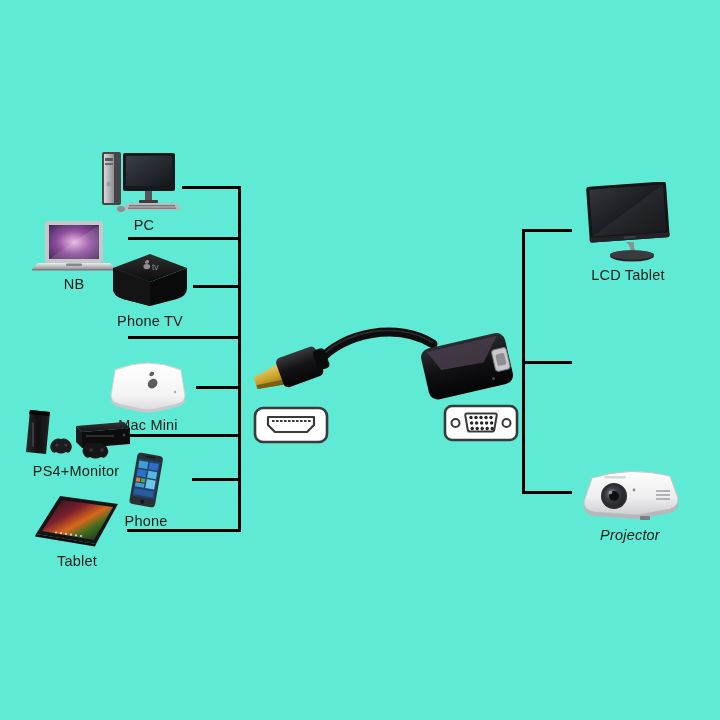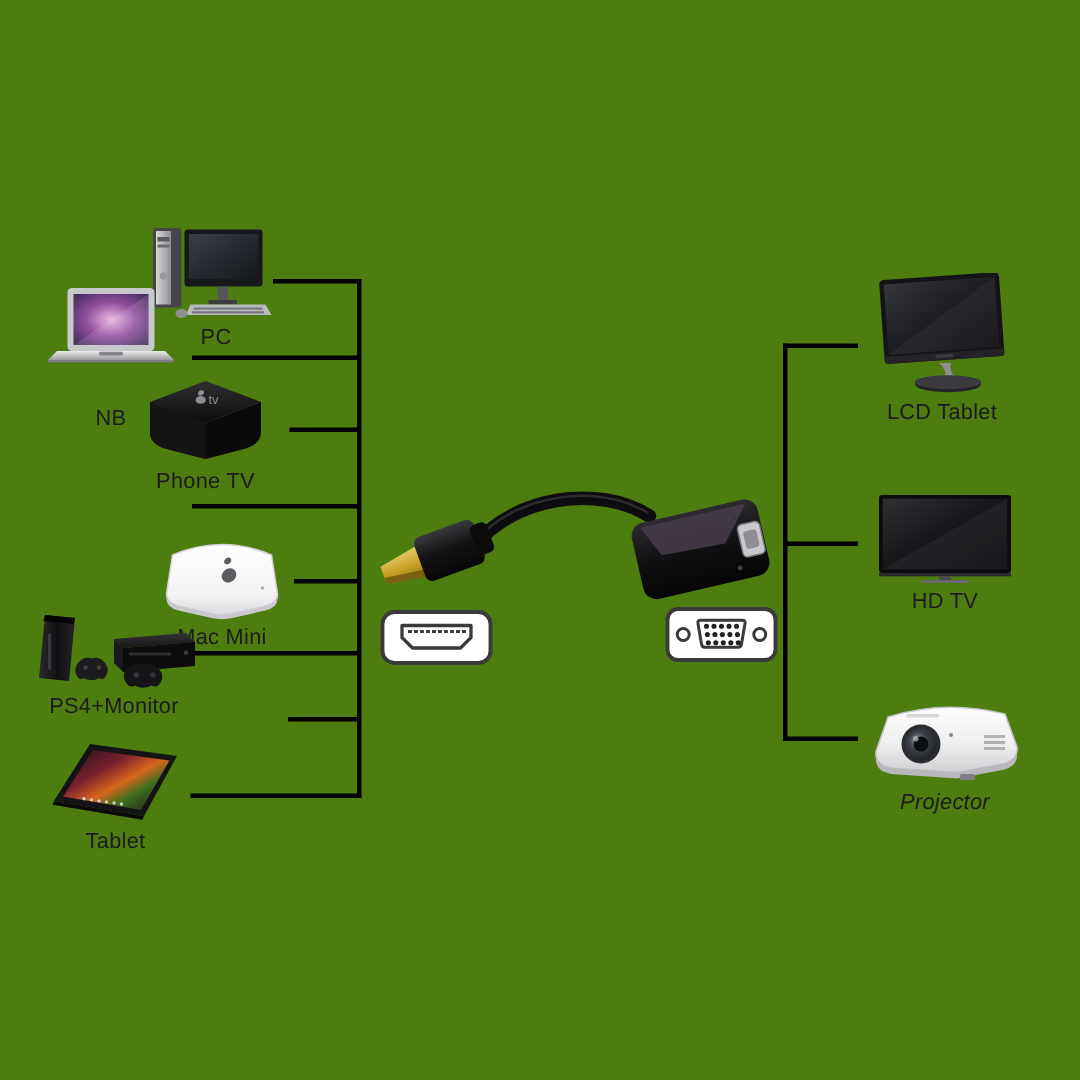--- a/index.html
+++ b/index.html
@@ -1,17 +1,17 @@
 <!DOCTYPE html>
 <html><head>
 <meta charset="utf-8">
 <style>
   html,body{margin:0;padding:0;background:#fff;}
   .canvas{
-    position:relative;width:720px;height:720px;background:#4d7c0f;
+    position:relative;width:720px;height:720px;background:#5eead4;
     font-family:"Liberation Sans","DejaVu Sans",sans-serif;overflow:hidden;
   }
   .line{position:absolute;background:#000;}
   .hline{height:3px;}
   .vline{width:3px;}
   .device{position:absolute;display:flex;flex-direction:column;align-items:center;}
   .device svg{display:block;}
   .dev-label{
     margin-top:3px;font-size:14.5px;color:#1c1c1c;letter-spacing:.2px;
     white-space:nowrap;text-align:center;
@@ -62,21 +62,21 @@
       <polygon points="28,53 78,53 82,60 25,60" fill="#b9babe"></polygon>
       <g fill="#77787c">
         <rect x="30" y="55" width="46" height="1.4"></rect>
         <rect x="29" y="57.5" width="48" height="1.4"></rect>
       </g>
       <ellipse cx="22" cy="59" rx="4" ry="3" fill="#8e8f93"></ellipse>
     </svg>
     <div class="dev-label">PC</div>
   </div>
 
-  <div class="device" style="left:30px;top:190px;width:88px;gap:24px;">
+  <div class="device" style="left:30px;top:219px;width:88px;">
     <svg width="88" height="54" viewBox="0 0 88 54">
       <defs>
         <radialGradient id="nbscr" cx="0.5" cy="0.5" r="0.75">
           <stop offset="0" stop-color="#e9b8e0"></stop>
             <stop offset="0.45" stop-color="#8f4f9f"></stop>
             <stop offset="1" stop-color="#33234a"></stop>
         </radialGradient>
         <linearGradient id="nbbase" x1="0" y1="0" x2="0" y2="1">
           <stop offset="0" stop-color="#ececec"></stop>
             <stop offset="1" stop-color="#9a9a9e"></stop>
@@ -85,21 +85,21 @@
       <rect x="15" y="2" width="58" height="42" rx="3" fill="#c7c8ca"></rect>
       <rect x="19" y="6" width="50" height="34" fill="url(#nbscr)"></rect>
       <path d="M19 40 L69 6 L69 40 Z" fill="#ffffff" opacity="0.12"></path>
       <polygon points="8,44 80,44 86,50 2,50" fill="url(#nbbase)"></polygon>
       <rect x="36" y="44.5" width="16" height="2.5" rx="1" fill="#84858a"></rect>
       <rect x="2" y="50" width="84" height="1.6" fill="#7e7f84"></rect>
     </svg>
     <div class="dev-label">NB</div>
   </div>
 
-  <div class="device" style="left:95px;top:252px;width:84px;">
+  <div class="device" style="left:108px;top:252px;width:84px;">
     <svg width="82" height="58" viewBox="0 0 82 58">
       <defs>
         <linearGradient id="atvtop" x1="0" y1="0" x2="0" y2="1">
           <stop offset="0" stop-color="#2f2f31"></stop>
             <stop offset="1" stop-color="#0c0c0d"></stop>
         </linearGradient>
       </defs>
       <polygon points="41,2 78,16 41,30 4,16" fill="url(#atvtop)"></polygon>
       <path d="M4 16 L4 36 Q4 44 14 47 L41 54 L68 47 Q78 44 78 36 L78 16 L41 30 Z" fill="#0a0a0b"></path>
       <path d="M4 16 L4 36 Q4 44 14 47 L41 54 L41 30 Z" fill="#141415"></path>
@@ -161,20 +161,42 @@
       <rect x="66" y="27" width="28" height="2" fill="#2e2e32"></rect>
       <circle cx="104" cy="27" r="1.5" fill="#3e3e42"></circle>
 
       <path d="M64 38 q5 -5 11 -3 q6 -2 11 3 q4 5 1 9 q-2 4 -6 2 q-6 3 -11 0 q-4 2 -6 -2 q-3 -4 0 -9z" fill="#151517"></path>
       <circle cx="71" cy="42" r="1.8" fill="#333337"></circle>
         <circle cx="82" cy="42" r="1.8" fill="#333337"></circle>
     </svg>
     <div class="dev-label">PS4+Monitor</div>
   </div>
 
+  <div class="device" style="left:118px;top:452px;width:56px;">
+    <svg width="52" height="58" viewBox="0 0 52 58">
+      <g transform="rotate(10 26 29)">
+        <rect x="13" y="2" width="26" height="52" rx="4" fill="#2b3036"></rect>
+        <rect x="15" y="8" width="22" height="38" fill="#1d4470"></rect>
+        <g>
+          <rect x="16" y="10" width="9" height="7" fill="#3f9fd0"></rect>
+          <rect x="26.5" y="10" width="9" height="7" fill="#2d6fc2"></rect>
+          <rect x="16" y="18.5" width="9" height="7" fill="#2d6fc2"></rect>
+          <rect x="26.5" y="18.5" width="9" height="7" fill="#58b7de"></rect>
+          <rect x="16" y="27" width="4" height="4" fill="#e08030"></rect>
+          <rect x="21" y="27" width="4" height="4" fill="#58a83c"></rect>
+          <rect x="26.5" y="27" width="9" height="9" fill="#6ec6e6"></rect>
+          <rect x="16" y="32" width="9" height="4" fill="#3f9fd0"></rect>
+          <rect x="16" y="38" width="19.5" height="6" fill="#2a5c9e"></rect>
+        </g>
+        <circle cx="26" cy="50" r="2" fill="#14171a"></circle>
+        <rect x="21" y="4" width="10" height="1.6" rx="0.8" fill="#171a1e"></rect>
+      </g>
+    </svg>
+    <div class="dev-label">Phone</div>
+  </div>
 
   <div class="device" style="left:34px;top:494px;width:86px;">
     <svg width="86" height="56" viewBox="0 0 86 56">
       <defs>
         <linearGradient id="tabscr" x1="0" y1="0" x2="1" y2="1">
           <stop offset="0" stop-color="#151318"></stop>
             <stop offset="0.35" stop-color="#7a1f2e"></stop>
             <stop offset="0.55" stop-color="#d8671c"></stop>
             <stop offset="0.7" stop-color="#3f6e1f"></stop>
             <stop offset="1" stop-color="#101418"></stop>
@@ -291,38 +313,20 @@
         <rect x="8" y="53" width="80" height="5" rx="2" fill="#232327"></rect>
         <rect x="42" y="54.2" width="12" height="2.2" rx="1" fill="#3c3c41"></rect>
       </g>
       <path d="M46 60 q6 5 4 12 l10 0 q-8 -5 -6 -12 z" fill="#8e8f93"></path>
       <ellipse cx="52" cy="74" rx="22" ry="5.5" fill="#232327"></ellipse>
       <ellipse cx="52" cy="72.8" rx="22" ry="4.6" fill="#3a3a3f"></ellipse>
     </svg>
     <div class="dev-label">LCD Tablet</div>
   </div>
 
-  <div class="device" style="left:584px;top:328px;width:92px;">
-    <svg width="92" height="62" viewBox="0 0 92 62">
-      <defs>
-        <linearGradient id="tvscr" x1="0" y1="0" x2="1" y2="1">
-          <stop offset="0" stop-color="#2e3036"></stop>
-            <stop offset="0.45" stop-color="#17181c"></stop>
-            <stop offset="1" stop-color="#0a0b0d"></stop>
-        </linearGradient>
-      </defs>
-      <rect x="2" y="2" width="88" height="52" rx="2" fill="#0c0c0e"></rect>
-      <rect x="4.5" y="4.5" width="83" height="47" fill="url(#tvscr)"></rect>
-      <path d="M4.5 51.5 L87.5 4.5 L87.5 51.5 Z" fill="#ffffff" opacity="0.05"></path>
-      <rect x="2" y="54" width="88" height="2.2" fill="#2a2a2e"></rect>
-      <rect x="42" y="56.2" width="8" height="2.6" fill="#4a4a4f"></rect>
-      <rect x="30" y="58.8" width="32" height="1.8" rx="0.9" fill="#6a6a70"></rect>
-    </svg>
-    <div class="dev-label">HD TV</div>
-  </div>
 
   <div class="device" style="left:578px;top:464px;width:104px;font-style:italic;">
     <svg width="104" height="60" viewBox="0 0 104 60">
       <defs>
         <linearGradient id="projbody" x1="0" y1="0" x2="0" y2="1">
           <stop offset="0" stop-color="#fdfdfd"></stop>
             <stop offset="0.6" stop-color="#ededee"></stop>
             <stop offset="1" stop-color="#cfcfd2"></stop>
         </linearGradient>
         <radialGradient id="lens" cx="0.4" cy="0.4" r="0.8">

